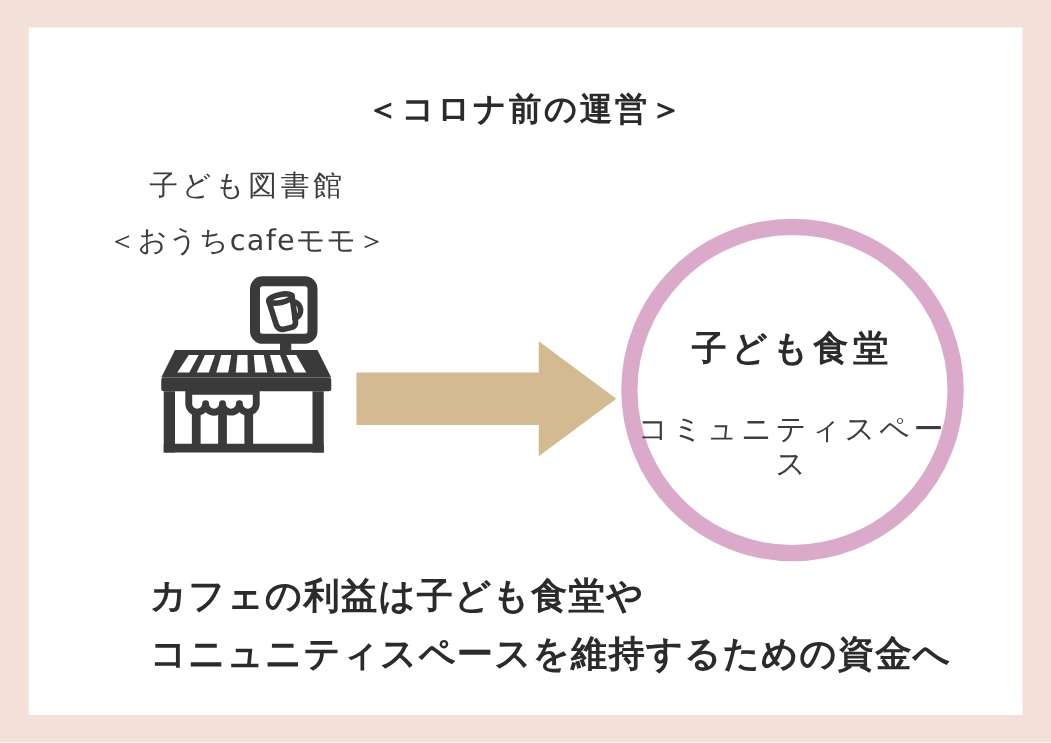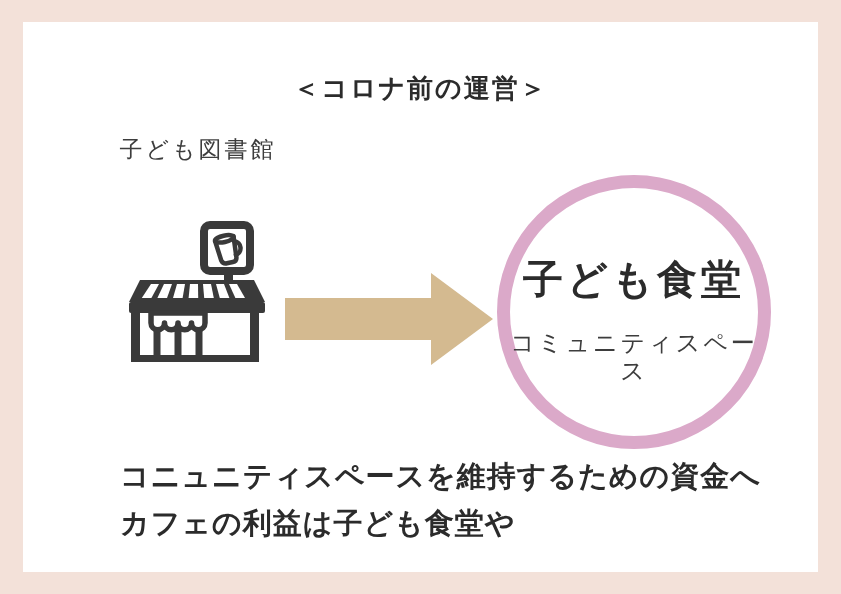--- a/index.html
+++ b/index.html
@@ -34,21 +34,21 @@
   .cafe-label .line1{font-size:23px;line-height:30px;letter-spacing:3px;}
   .cafe-label .line2{font-size:23px;line-height:28px;margin-top:15px;letter-spacing:1px;}
   .store-icon{position:absolute;left:104px;top:194px;width:141px;height:147px;}
   .arrow-icon{position:absolute;left:262px;top:250px;width:209px;height:95px;}
   .circle{
     position:absolute;left:474px;top:153px;width:274px;height:274px;
     border:13px solid var(--circle-ring);border-radius:50%;
     background:var(--surface);text-align:center;padding-top:70px;
   }
   .circle-heading{
-    font-size:40px;font-weight:bold;line-height:42px;
+    font-size:28px;font-weight:bold;line-height:42px;
     letter-spacing:4px;color:var(--text-strong);
   }
   .circle-line1{
     margin-top:29px;font-size:24px;line-height:28px;
     letter-spacing:3px;color:var(--text-regular);
   }
   .circle-line2{
     margin-top:2px;font-size:18px;line-height:28px;
     letter-spacing:3px;color:var(--text-regular);
   }
@@ -61,20 +61,21 @@
 </head>
 <body>
 
 <div class="canvas">
   <div class="inner">
 
     <div class="title">＜コロナ前の運営＞</div>
 
     <div class="cafe-label">
       <div class="line1">子ども図書館</div>
+      <div class="line2">＜おうちcafeモモ＞</div>
     </div>
 
     <svg class="store-icon" viewBox="0 0 141 147" xmlns="http://www.w3.org/2000/svg" aria-hidden="true">
 
       <rect x="77" y="9" width="46" height="46" rx="6" fill="none" stroke="var(--icon)" stroke-width="8"></rect>
 
       <g transform="rotate(-12 100 33)" fill="none" stroke="var(--icon)" stroke-width="4.5" stroke-linecap="round" stroke-linejoin="round">
         <path d="M90 23 L92 43 Q93 47 97 47 L103 47 Q107 47 107.5 43 L109 22"></path>
         <ellipse cx="99.5" cy="22.5" rx="9.5" ry="3.2"></ellipse>
         <path d="M109 27 a7 7 0 0 1 -1.5 13.5"></path>
@@ -109,18 +110,18 @@
     <svg class="arrow-icon" viewBox="0 0 209 95" xmlns="http://www.w3.org/2000/svg" aria-hidden="true">
       <polygon points="0,26 146,26 146,1 208,47 146,93 146,68 0,68" fill="var(--arrow)"></polygon>
     </svg>
 
     <div class="circle">
       <div class="circle-heading">子ども食堂</div>
       <div class="circle-line1">コミュニティスペース</div>
     </div>
 
     <div class="note">
+      <div>カフェの利益は子ども食堂や</div>
       <div>コニュニティスペースを維持するための資金へ</div>
-      <div>カフェの利益は子ども食堂や</div>
     </div>
 
   </div>
 </div>
 
 </body></html>

